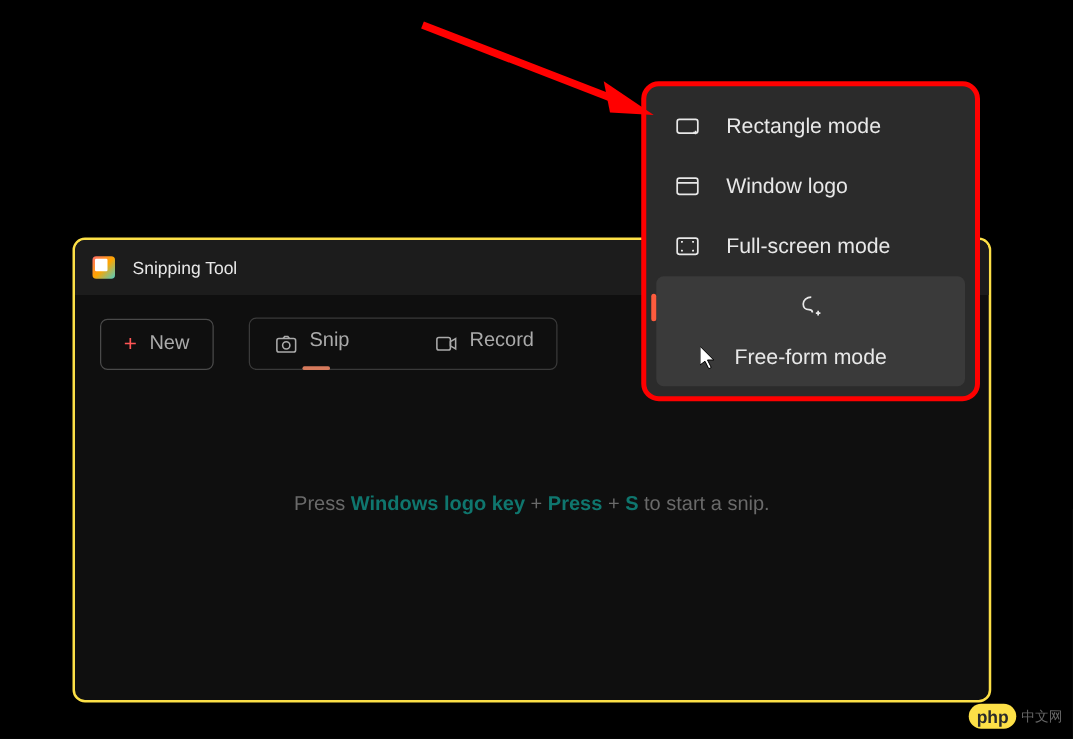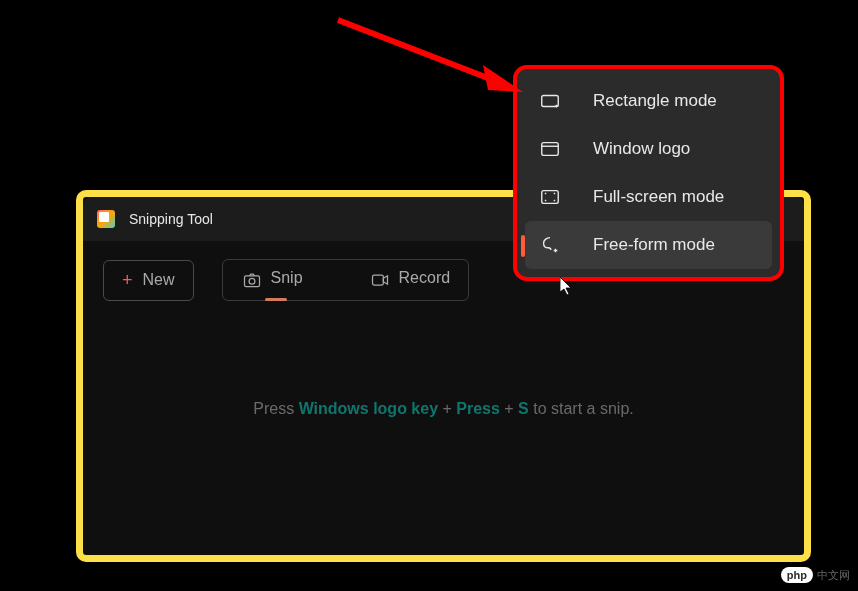--- a/index.html
+++ b/index.html
@@ -10,26 +10,26 @@
     body {
       background: #000;
       width: 858px;
       height: 591px;
       font-family: "Segoe UI", sans-serif;
       position: relative;
       overflow: hidden;
     }
     .app-window {
       position: absolute;
-      left: 76px;
+      left: 58px;
       top: 190px;
       width: 735px;
       height: 372px;
       background: #0f0f0f;
-      border: 7px solid #fde047;
+      border: 2px solid #fde047;
       border-radius: 10px;
     }
     .titlebar {
       display: flex;
       align-items: center;
       padding: 10px 14px;
       height: 44px;
       background: #1c1c1c;
       border-radius: 8px 8px 0 0;
     }
@@ -128,30 +128,31 @@
       top: 65px;
       width: 271px;
       background: #2b2b2b;
       border: 4px solid #ff0000;
       border-radius: 14px;
       padding: 8px;
     }
     .menu-item {
       display: flex;
       align-items: center;
-      gap: 32px;
+      gap: 20px;
       padding: 13px 14px;
       color: #e8e8e8;
       font-size: 17px;
       border-radius: 6px;
       cursor: pointer;
       position: relative;
     }
     .menu-item.selected {
       background: #3a3a3a;
+      flex-direction: column;
     }
     .menu-item.selected::before {
       content: "";
       position: absolute;
       left: -4px;
       top: 14px;
       width: 4px;
       height: 22px;
       background: #ff5c3e;
       border-radius: 2px;
@@ -181,26 +182,26 @@
       position: absolute;
       right: 8px;
       bottom: 8px;
       display: flex;
       align-items: center;
       gap: 4px;
       font-size: 11px;
       color: #666;
     }
     .php-badge {
-      background: #ffffff;
+      background: #fde047;
       color: #2a2a2a;
       padding: 2px 6px;
       border-radius: 10px;
       font-weight: bold;
-      font-size: 11px;
+      font-size: 14px;
     }
   </style>
 </head>
 <body>
 
 <div class="app-window">
   <div class="titlebar">
     <div class="app-icon"></div>
     <div class="app-title">Snipping Tool</div>
   </div>

